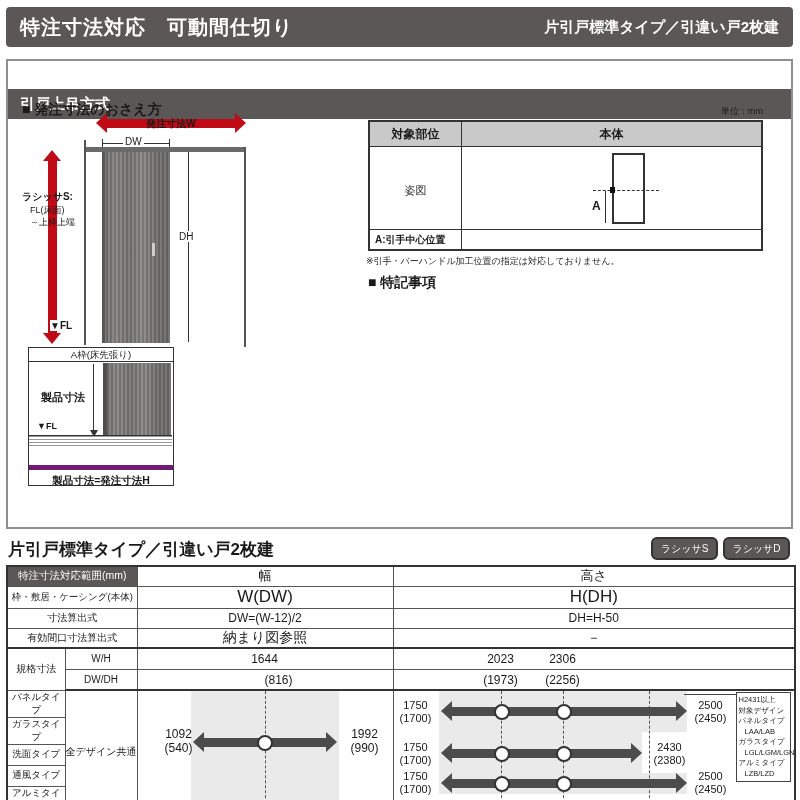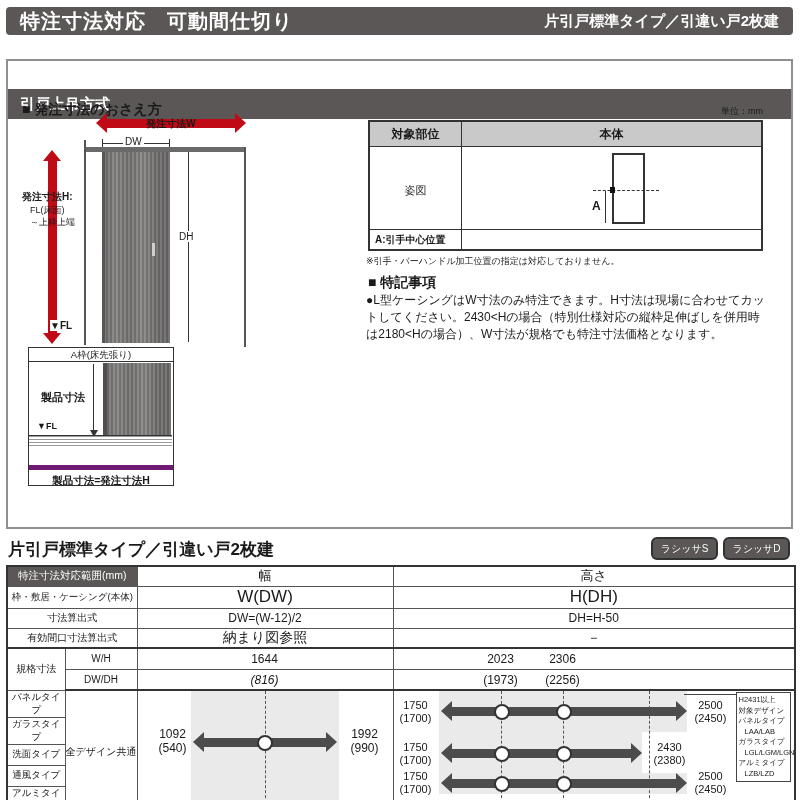--- a/index.html
+++ b/index.html
@@ -1,21 +1,21 @@
 <!DOCTYPE html>
 <html><head>
 <meta charset="utf-8">
 <style>
   html,body{margin:0;padding:0;background:#fff;}
   #root{position:relative;width:800px;height:800px;background:#fff;
         font-family:"Liberation Sans","DejaVu Sans",sans-serif;color:#1a1a1a;overflow:hidden;}
   .abs{position:absolute;}
 
   
-  .topbar{left:6px;top:7px;width:787px;height:28px;background:#5a5756;border-radius:4px;
+  .topbar{left:6px;top:7px;width:787px;height:40px;background:#5a5756;border-radius:4px;
           display:flex;justify-content:space-between;align-items:center;padding:0 14px;box-sizing:border-box;color:#fff;}
   .topbar .tl{font-size:20px;font-weight:bold;letter-spacing:1px;}
   .topbar .tr{font-size:15px;font-weight:bold;}
 
   
   .mainbox{left:6px;top:59px;width:787px;height:470px;border:2px solid #8f8f8f;box-sizing:border-box;background:#fff;}
   .mainbox-title{height:30px;background:#5a5756;color:#fff;font-size:15px;font-weight:bold;
                  line-height:30px;padding-left:12px;margin-top:28px;}
 
   .h1{font-size:14px;font-weight:bold;}
@@ -124,21 +124,21 @@
   <div class="abs wood" style="left:102px;top:152px;width:68px;height:191px;box-shadow:inset 3px 0 0 #575655;">
     <div style="position:absolute;left:50px;top:91px;width:3px;height:13px;background:#cfcfcf;"></div>
   </div>
   <div class="abs" style="left:244px;top:147px;width:2px;height:200px;background:#555;"></div>
 
   <div class="abs dimline" style="left:188px;top:152px;width:1px;height:190px;"></div>
   <div class="abs dimlabel" style="left:177px;top:231px;">DH</div>
 
   <div class="abs rbar-v" style="left:48px;top:161px;height:172px;"></div>
   <div class="abs" style="left:22px;top:190px;line-height:1.35;">
-    <div style="font-size:10px;font-weight:bold;">発注寸法H:</div>
+    <div style="font-size:10px;font-weight:bold;">ラシッサS:</div>
     <div style="font-size:9px;padding-left:8px;">FL(床面)</div>
     <div style="font-size:9px;padding-left:8px;">～上枠上端</div>
   </div>
   <div class="abs" style="left:50px;top:320px;font-size:10px;font-weight:bold;background:#fff;">▼FL</div>
 
   <div class="abs inset">
     <div class="ihead">A枠(床先張り)</div>
     <div style="position:absolute;left:12px;top:42px;font-size:11px;font-weight:bold;">製品寸法</div>
     <div style="position:absolute;left:64px;top:16px;width:1px;height:66px;background:#333;"></div>
     <div style="position:absolute;left:61px;top:82px;border-left:4px solid transparent;border-right:4px solid transparent;border-top:7px solid #333;"></div>
@@ -162,21 +162,20 @@
     <div style="position:absolute;left:240px;top:65px;width:5px;height:6px;background:#111;"></div>
     <div style="position:absolute;left:235px;top:69px;width:1px;height:32px;background:#333;"></div>
     <div style="position:absolute;left:222px;top:77px;font-size:12px;font-weight:bold;">A</div>
     <div class="pfoot">
       <div class="pf1">A:引手中心位置</div>
     </div>
   </div>
   <div class="abs small9" style="left:366px;top:255px;">※引手・バーハンドル加工位置の指定は対応しておりません。</div>
 
   <div class="abs h1" style="left:368px;top:274px;">■ 特記事項</div>
-  <div class="abs" style="left:366px;top:292px;width:404px;font-size:12px;line-height:1.4;">●L型ケーシングはW寸法のみ特注できます。H寸法は現場に合わせてカットしてください。2430&lt;Hの場合（特別仕様対応の縦枠足伸ばしを併用時は2180&lt;Hの場合）、W寸法が規格でも特注寸法価格となります。</div>
 
   <div class="abs sec2title">片引戸標準タイプ／引違い戸2枚建</div>
   <div class="abs lbtn" style="left:651px;">ラシッサS</div>
   <div class="abs lbtn" style="left:723px;">ラシッサD</div>
 
   <table class="big">
     <colgroup>
         <col style="width:58px">
         <col style="width:72px">
         <col style="width:256px">
@@ -210,36 +209,36 @@
         <span class="numpos" style="left:102px;width:50px;">1644</span>
       </td>
       <td class="rel">
         <span class="numpos" style="left:82px;width:50px;">2023</span>
         <span class="numpos" style="left:144px;width:50px;">2306</span>
       </td>
     </tr>
     <tr style="height:21px;">
       <td class="lab thickb">DW/DH</td>
       <td class="rel thickb">
-        <span class="numpos" style="left:102px;width:50px;font-style:italic;">(816)</span>
+        <span class="numpos" style="left:116px;width:50px;">(816)</span>
       </td>
       <td class="rel thickb">
         <span class="numpos" style="left:79px;width:56px;">(1973)</span>
         <span class="numpos" style="left:141px;width:56px;">(2256)</span>
       </td>
     </tr>
     <tr style="height:21px;">
       <td class="lab9">パネルタイプ</td>
       <td class="lab" rowspan="5">全デザイン共通</td>
       <td class="rel" rowspan="5">
         <div class="gray" style="left:53px;top:0;width:148px;height:100%;"></div>
         <div class="dash" style="left:127px;"></div>
         <div class="gbar" style="left:66px;top:47px;width:122px;"></div>
         <div class="knob" style="left:119px;top:44px;"></div>
-        <div class="rng" style="left:11px;top:37px;width:48px;font-size:12px;">
+        <div class="rng" style="left:17px;top:37px;width:48px;font-size:12px;">
           <span>1092</span>
           <span>(540)</span>
         </div>
         <div class="rng" style="left:203px;top:37px;width:48px;font-size:12px;">
           <span>1992</span>
           <span>(990)</span>
         </div>
       </td>
       <td class="rel" rowspan="5">
         <div class="gray" style="left:45px;top:0;width:248px;height:41px;"></div>

